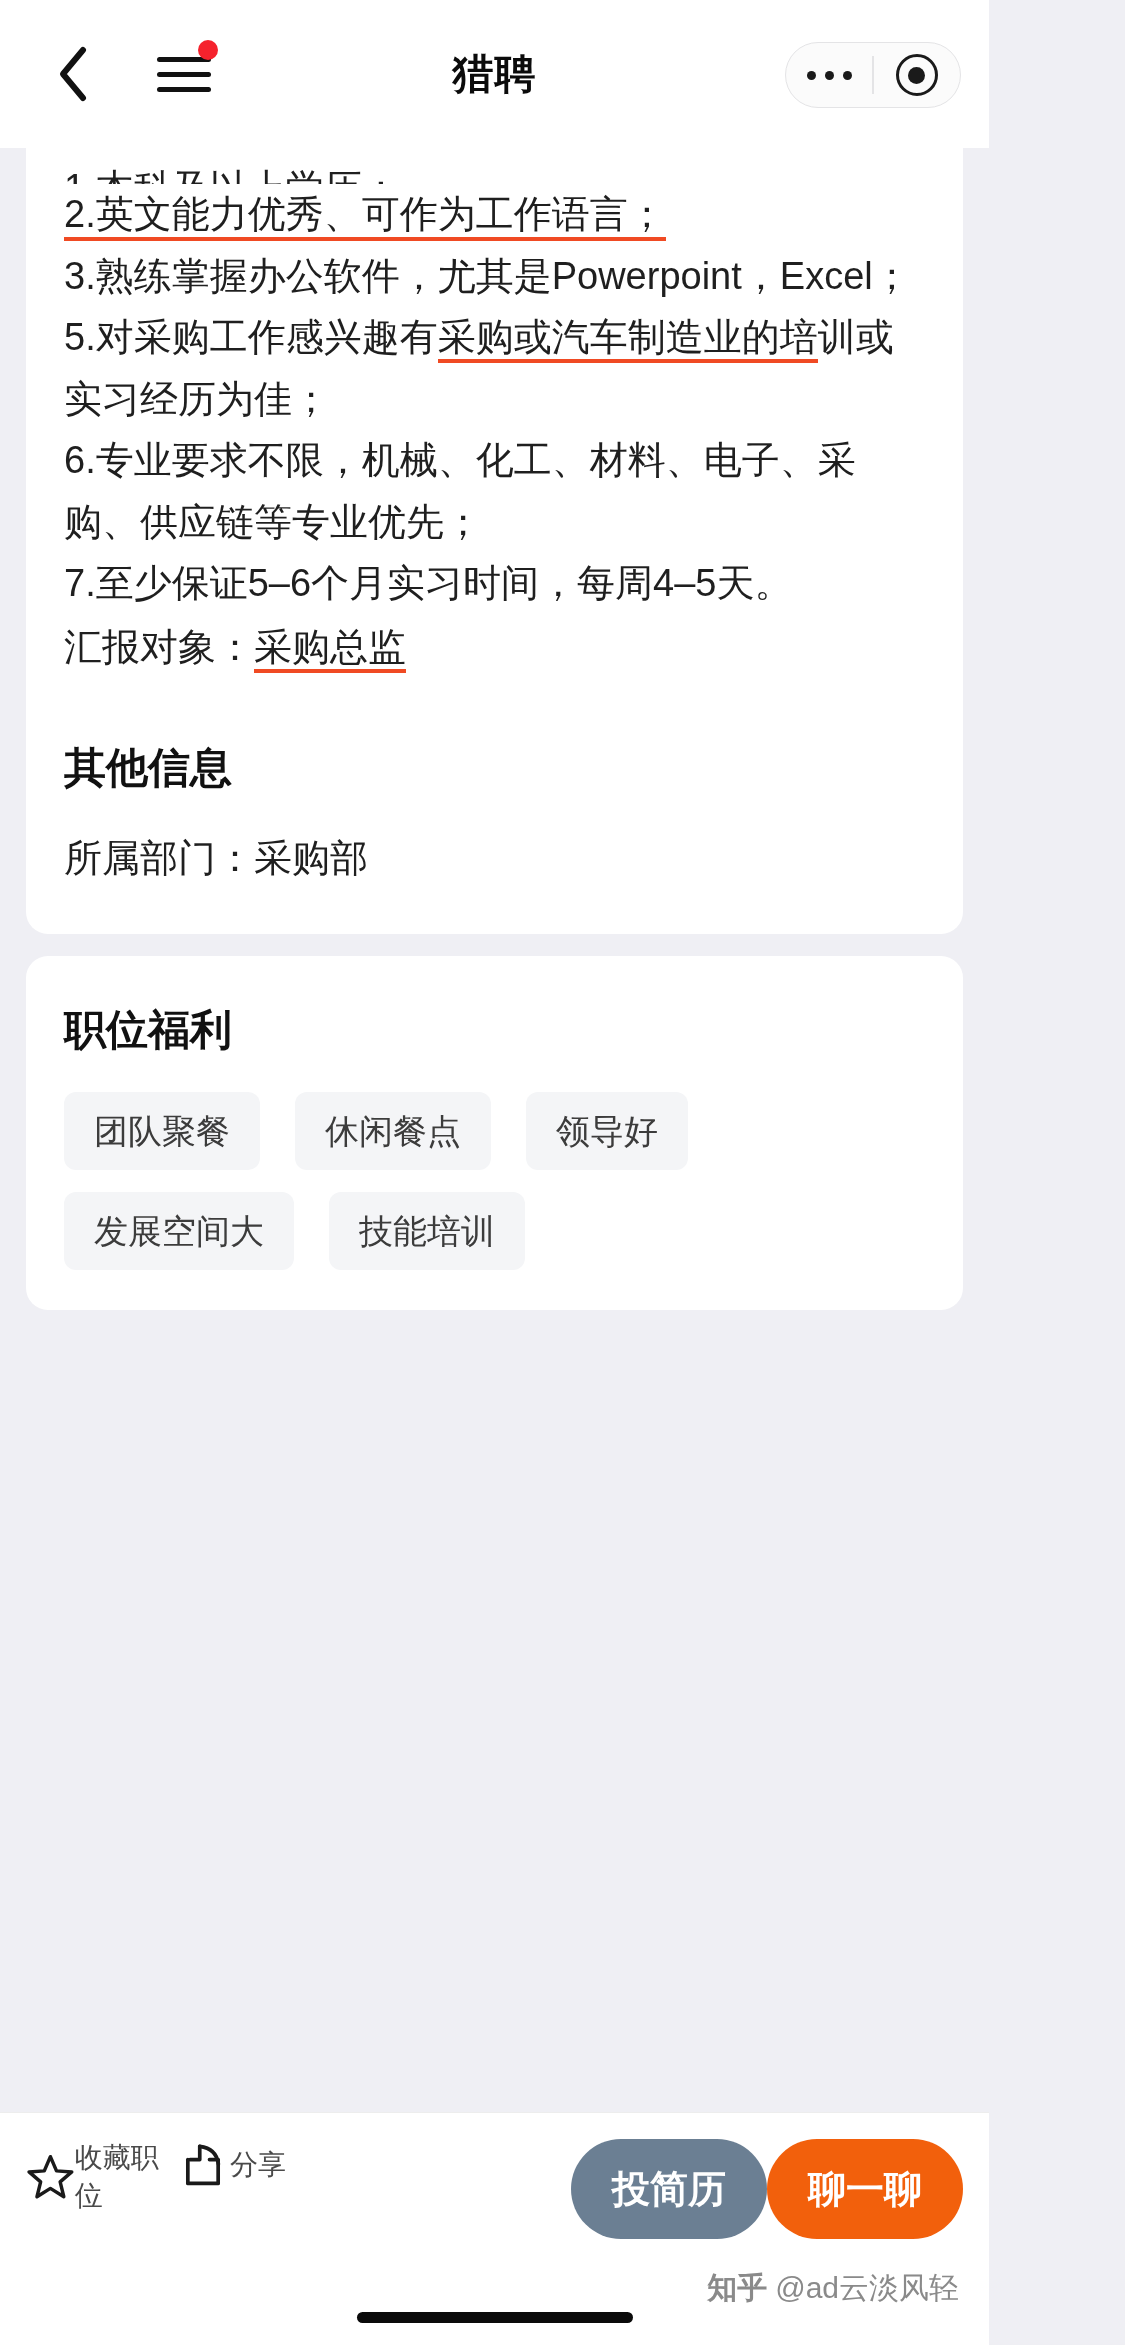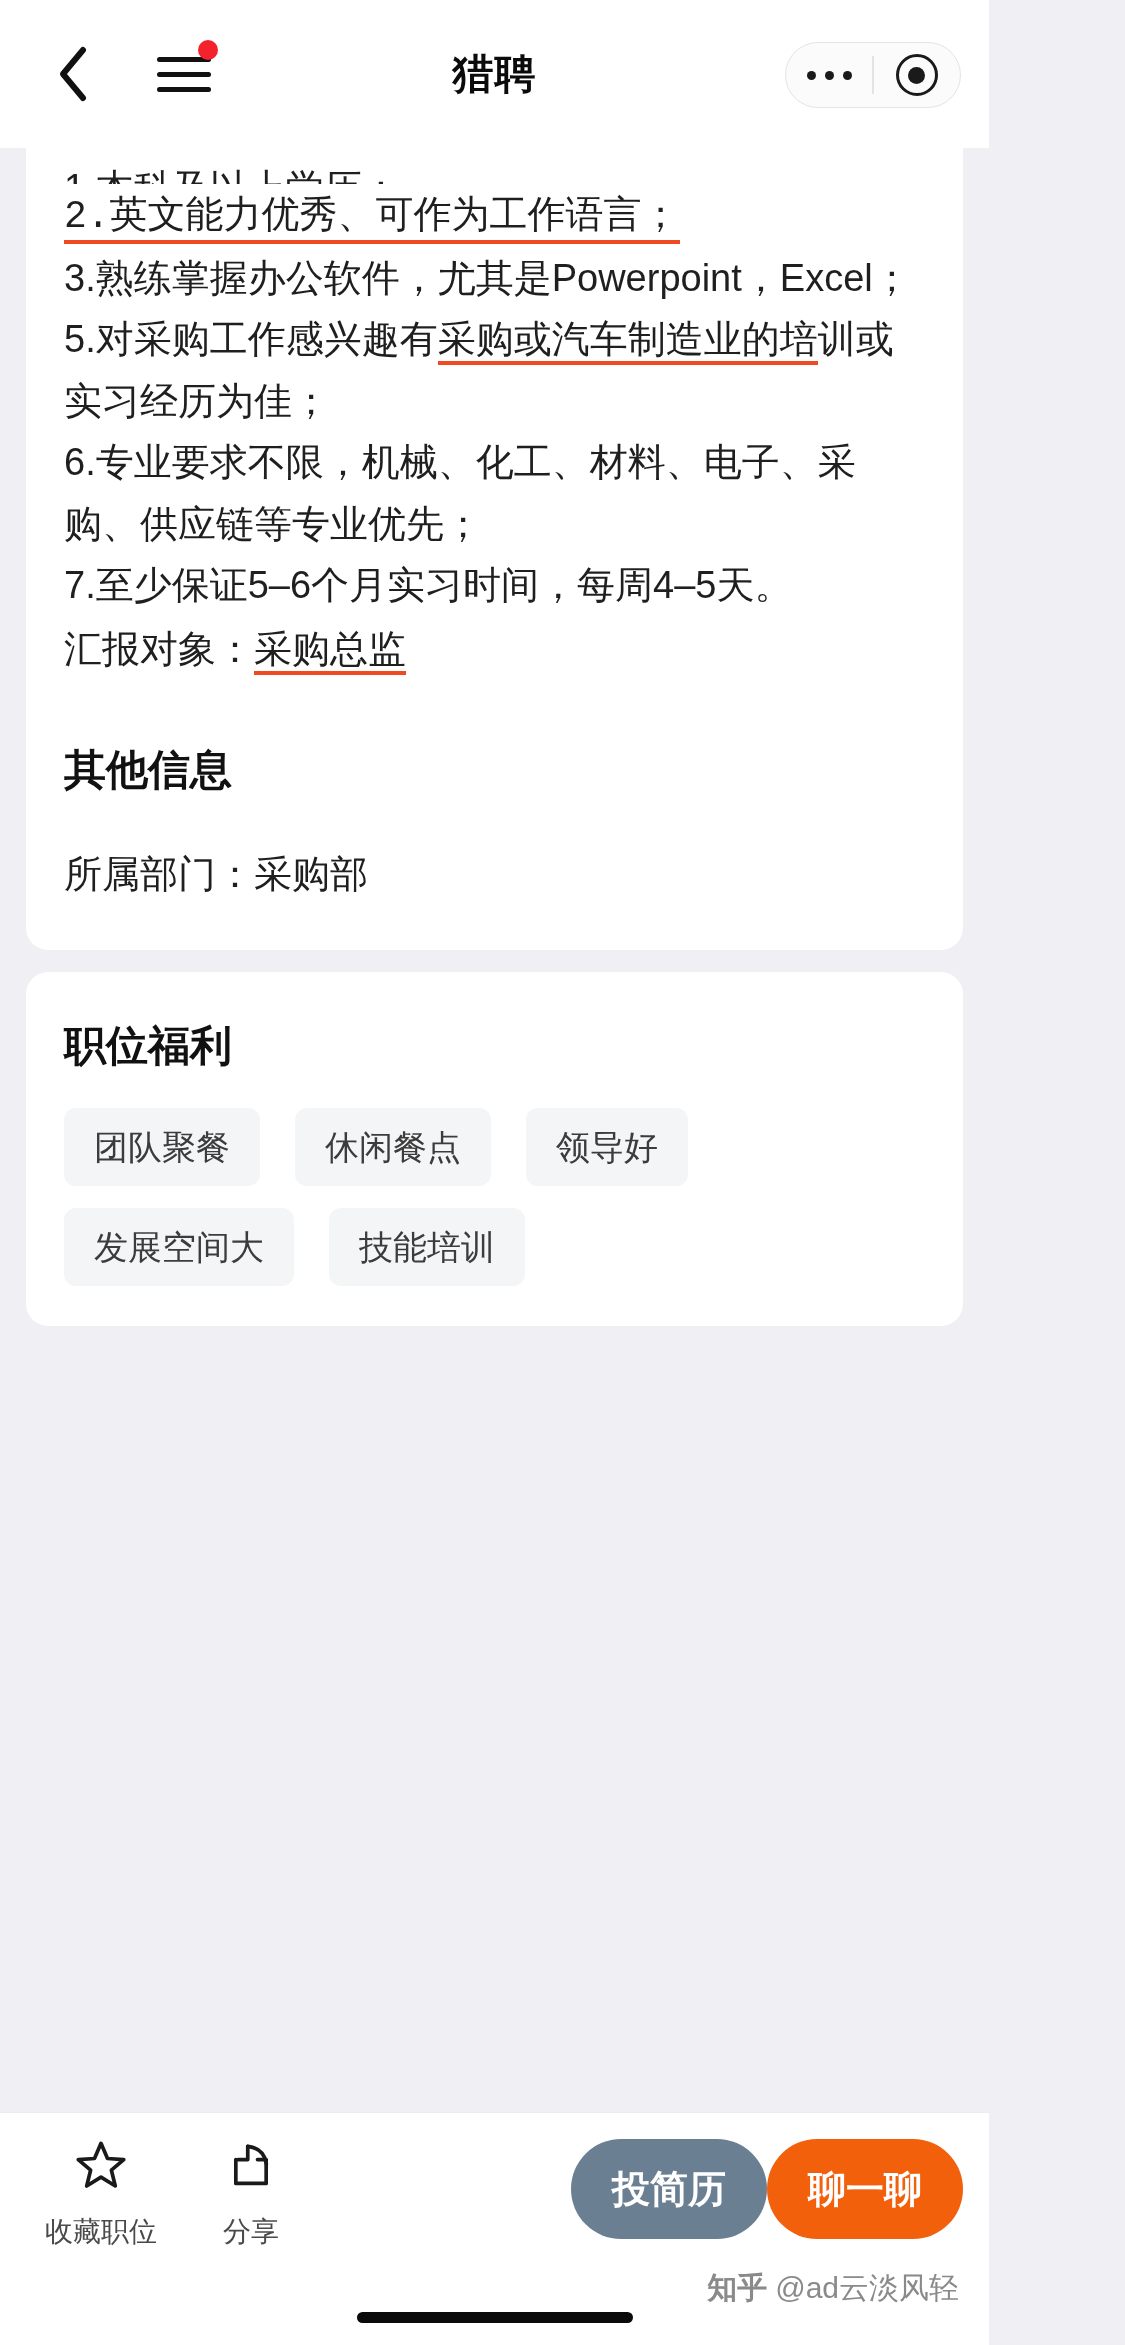--- a/index.html
+++ b/index.html
@@ -157,38 +157,37 @@
   .clip-top {
     height: 26px;
     overflow: hidden;
     color: #1f1f1f;
     font-size: 38px;
     line-height: 1.62;
   }
   .u-red {
     border-bottom: 4px solid #f04a23;
     padding-bottom: 2px;
-    font-family: Liberation Mono, monospace;
   }
   .u-red-seg {
     border-bottom: 4px solid #f04a23;
     padding-bottom: 1px;
   }
   .report-line {
     font-size: 38px;
     line-height: 1.62;
     color: #1f1f1f;
     margin-top: 2px;
   }
   .section-title {
     font-size: 42px;
     font-weight: bold;
     color: #111;
     margin-top: 62px;
-    margin-bottom: 46px;
+    margin-bottom: 32px;
   }
   .info-line {
     font-size: 38px;
     line-height: 1.62;
     color: #1f1f1f;
   }
   .card-benefits {
     background: #fff;
     margin: 0 26px;
     border-radius: 22px;
@@ -221,23 +220,23 @@
     height: 233px;
     background: #ffffff;
     border-top: 1.5px solid #ededed;
     display: flex;
     align-items: flex-start;
     padding: 26px 26px 0 26px;
   }
   .bb-action {
     width: 150px;
     display: flex;
-    flex-direction: column;
-    align-items: center;
-    gap: 22px;
+    flex-direction: row;
+    align-items: center;
+    gap: 0;
   }
   .bb-action .lbl {
     font-size: 28px;
     color: #4a4a4a;
   }
   .bb-btns {
     flex: 1;
     display: flex;
     justify-content: flex-end;
     padding-left: 20px;

